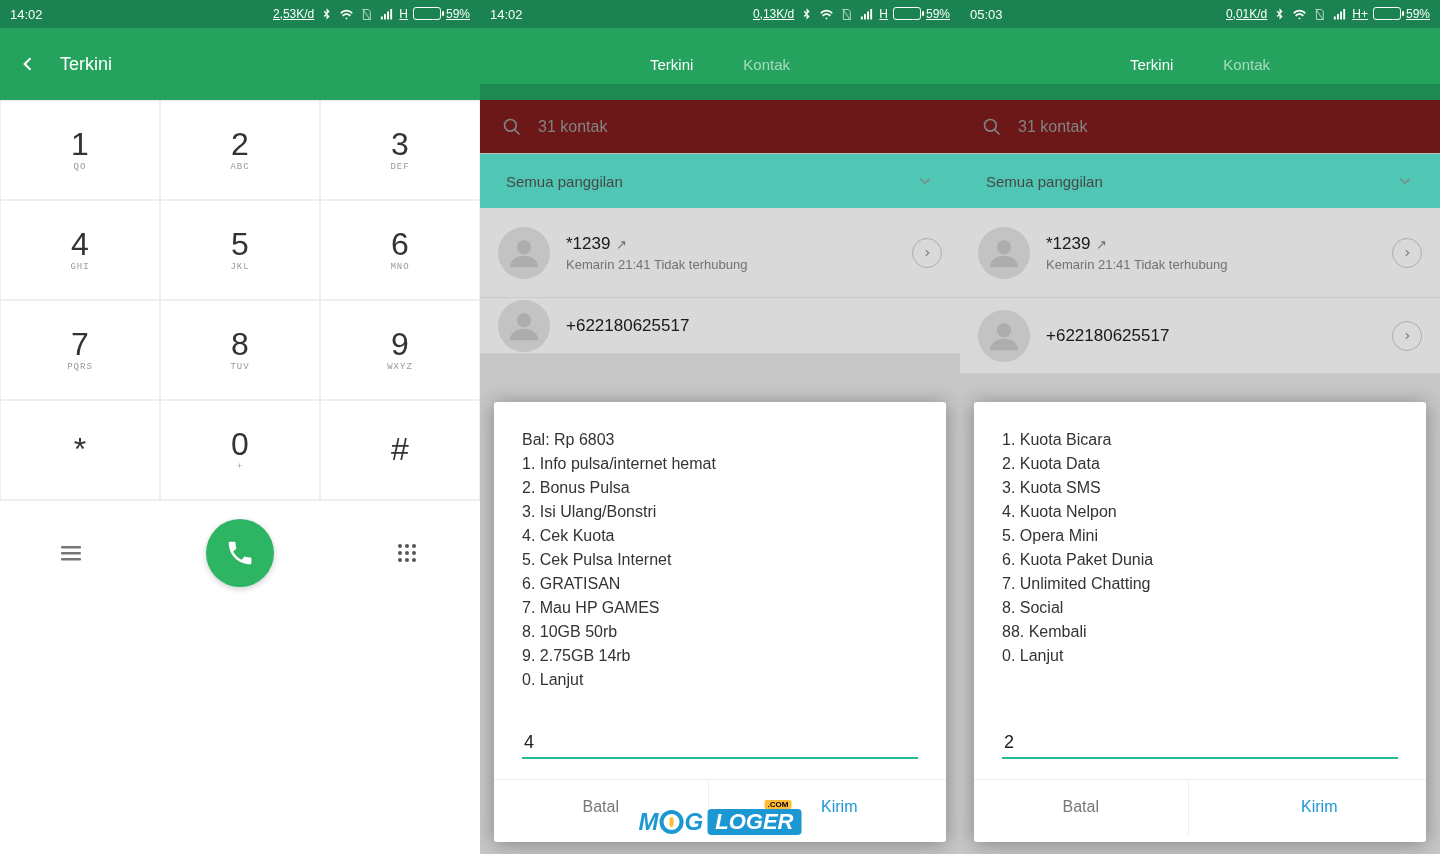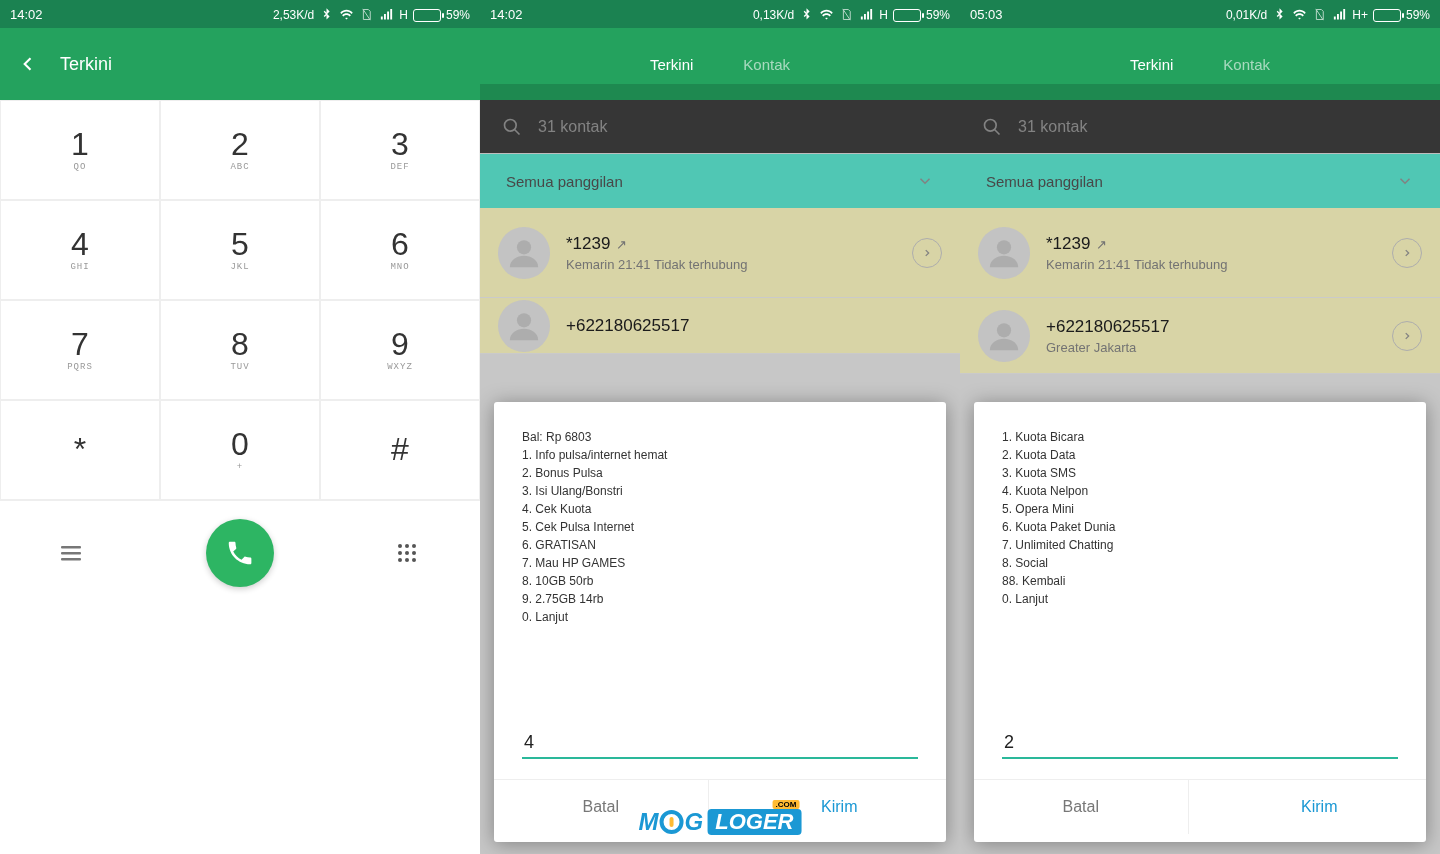--- a/index.html
+++ b/index.html
@@ -2,21 +2,21 @@
 <html><head>
 <meta charset="utf-8">
 <style>
   * { box-sizing: border-box; margin: 0; padding: 0; font-family: -apple-system, "Helvetica Neue", Arial, sans-serif; }
   body { background: #fff; display: flex; width: 1440px; height: 854px; overflow: hidden; }
   .screen { width: 480px; height: 854px; position: relative; overflow: hidden; background: #fff; }
   .screen2, .screen3 { background: #eaeaea; }
 
   
   .status-bar { height: 28px; background: #1b8251; color: #fff; display: flex; align-items: center; justify-content: space-between; padding: 0 10px; font-size: 13px; font-weight: 500; }
-  .status-right { display: flex; align-items: flex-end; gap: 5px; font-size: 12px; }
+  .status-right { display: flex; align-items: flex-start; gap: 5px; font-size: 12px; text-decoration: underline; }
   .status-right svg { width: 15px; height: 15px; }
   .battery { display: inline-flex; align-items: center; }
   .battery-icon { width: 28px; height: 13px; border: 1.5px solid #fff; border-radius: 3px; position: relative; }
   .battery-icon::after { content:""; position:absolute; right:-4px; top:3px; width:2px; height:5px; background:#fff; border-radius:1px;}
   .battery-fill { height:100%; width:59%; background:#fff; border-radius:1px;}
 
   
   .header { height: 72px; background: #24a25e; display: flex; align-items: center; padding: 0 18px; color: #fff; }
   .header .back { margin-right: 22px; }
   .header-title { font-size: 18px; font-weight: 500; }
@@ -42,49 +42,49 @@
   .key-letters { font-size: 9px; color:#999; letter-spacing:1px; margin-top:2px;font-family:Liberation Mono, monospace;}
 
   
   .bottom-bar { height: 104px; display:flex; align-items:center; justify-content:space-around; background:#fff; border-top:1px solid #eee;}
   .call-btn { width:68px; height:68px; border-radius:50%; background:#2db563; display:flex; align-items:center; justify-content:center; box-shadow: 0 2px 6px rgba(0,0,0,0.2);}
   .hamburger, .dialpad-icon { color:#666; }
 
   
   .dim-overlay { position:absolute; inset:0; background: rgba(0,0,0,0.15); top:84px;}
   .bg-content { position: relative; }
-  .search-bar { background:#404040; height:54px; display:flex; align-items:center; padding:0 22px; gap:16px; color:#9a9a9a; font-size:16px; border-bottom:1px solid #e0e0e0;}
+  .search-bar { background:#7f1d1d; height:54px; display:flex; align-items:center; padding:0 22px; gap:16px; color:#9a9a9a; font-size:16px; border-bottom:1px solid #e0e0e0;}
   .filter-row { height:54px; background:#5eead4; display:flex; align-items:center; justify-content:space-between; padding:0 26px; color:#555; font-size:15px;}
-  .call-row { background:#fef9c3; height:90px; display:flex; align-items:center; padding:0 18px; gap:16px; border-bottom:1px solid #eee;}
+  .call-row { background:#ffffff; height:90px; display:flex; align-items:center; padding:0 18px; gap:16px; border-bottom:1px solid #eee;}
   .call-row.partial { height: 56px; overflow:hidden; }
   .avatar { width:52px; height:52px; border-radius:50%; background:#e5e5e5; display:flex; align-items:center; justify-content:center;}
   .call-info { flex:1; }
   .call-name { font-size:17px; font-weight:500; color:#222;}
   .call-meta { font-size:13px; color:#888; margin-top:3px;}
   .detail-btn { width:30px; height:30px; border:1px solid #ccc; border-radius:50%; display:flex; align-items:center; justify-content:center;}
   .out-arrow { font-size: 13px; color:#888; margin-left:2px;}
 
   
   .dialog { position:absolute; left:14px; right:14px; bottom:12px; background:#fff; border-radius:3px; box-shadow:0 2px 20px rgba(0,0,0,0.35); padding: 26px 28px 0; }
-  .dialog-text { font-size: 12px; color:#333; line-height: 1.5; white-space: pre-line; min-height: 280px;}
+  .dialog-text { font-size: 16px; color:#333; line-height: 1.5; white-space: pre-line; min-height: 280px;}
   .dialog-input { margin-top: 20px; }
   .dialog-input input { width:100%; border:none; border-bottom:2px solid #2ab89a; font-size:18px; padding:4px 2px; outline:none; color:#222;}
   .dialog-buttons { display:flex; margin:20px -28px 8px; border-top:1px solid #eee;gap:24px; }
   .dlg-btn { flex:1; text-align:center; padding:18px 0; font-size:16px; }
   .dlg-btn.cancel { color:#777; border-right:1px solid #eee;}
   .dlg-btn.submit { color:#1b98d4; font-weight:500;}
 
   
   .watermark { position:absolute; left:50%; bottom:18px; transform:translateX(-50%); z-index:50; display:flex; align-items:center; font-weight:700; font-size:24px; font-style:italic; gap:0;}
   .wm-m { color:#1b98d4; }
   .wm-o { display:inline-flex; width:24px; height:24px; border:4px solid #1b98d4; border-radius:50%; align-items:center; justify-content:center; position:relative; margin:0 1px;}
   .wm-o::before{content:""; width:4px; height:10px; background:#fb3; border-radius:2px; }
   .wm-g { color:#1b98d4;}
   .wm-loger { background:#1b98d4; color:#fff; padding:0 8px; border-radius:4px; margin-left:4px; font-size:22px; position:relative;}
-  .wm-com { position:absolute; top:-9px; right:2px; font-size:8px; background:#fb3; color:#000; padding:0 3px; border-radius:2px; font-style:normal;}
+  .wm-com { position:absolute; top:-9px; right:10px; font-size:8px; background:#fb3; color:#000; padding:0 3px; border-radius:2px; font-style:normal;}
 
   svg { display:block; }
 </style>
 </head>
 <body>
 
 <div class="screen screen1">
   <div class="status-bar">
     <span>14:02</span>
     <span class="status-right">
@@ -368,21 +368,20 @@
     </div>
     <div class="call-row" style="height:76px">
       <span class="avatar">
           <svg width="34" height="34" viewBox="0 0 24 24" fill="#ccc">
             <circle cx="12" cy="8" r="5"></circle>
             <path d="M2 22c0-5 5-8 10-8s10 3 10 8"></path>
           </svg>
         </span>
       <div class="call-info">
         <div class="call-name">+622180625517</div>
-        <div class="call-meta">Greater Jakarta</div>
       </div>
       <span class="detail-btn">
           <svg width="10" height="10" viewBox="0 0 24 24" fill="none" stroke="#999" stroke-width="3">
             <path d="M9 5l7 7-7 7"></path>
           </svg>
         </span>
     </div>
   </div>
   <div class="dim-overlay"></div>
 

